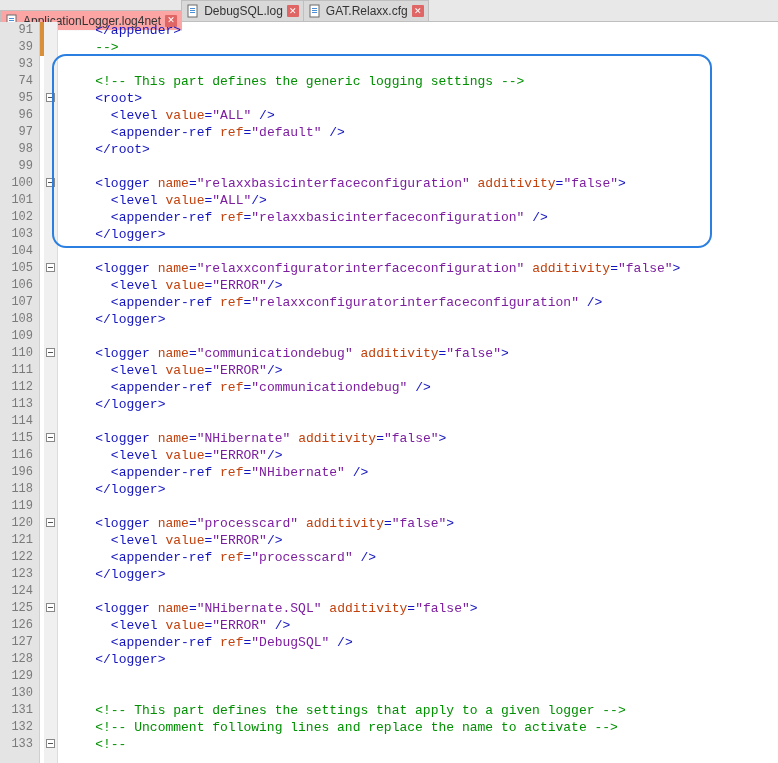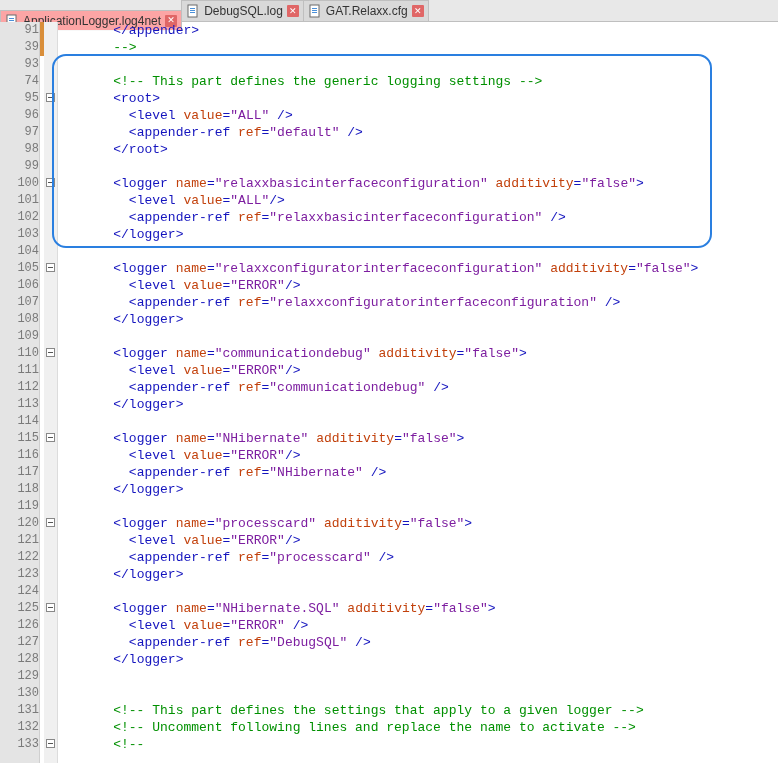--- a/index.html
+++ b/index.html
@@ -57,20 +57,21 @@
   .editor {
     display: flex;
     height: calc(763px - 22px);
     position: relative;
   }
   .gutter {
     width: 40px;
     background: #e4e4e4;
     color: #7a7a7a;
     text-align: right;
+    padding-right: 6px;
     line-height: 17px;
     font-size: 12px;
     border-right: 1px solid #cfcfcf;
     flex-shrink: 0;
   }
   .foldcol {
     width: 14px;
     background: #f0f0f0;
     border-right: 1px solid #dcdcdc;
     line-height: 17px;
@@ -100,21 +101,20 @@
   }
   .changestrip div { height:17px; }
   .mod { background:#d98e3a; }
   .code {
     flex: 1 1 auto;
     padding-left: 6px;
     line-height: 17px;
     white-space: pre;
     color: #000;
     position: relative;
-    margin-left: 18px;
   }
   .ln { height: 17px; }
   .g { display:block; height:17px; }
   .t-el   { color:#1414be; }       
   .t-attr { color:#c2410c; }       
   .t-str  { color:#7d1ea0; }       
   .t-cmt  { color:#009000; }       
   .t-pun  { color:#1414be; }       
   .highlight-box {
     position: absolute;
@@ -190,21 +190,21 @@
       <div class="g">107</div>
       <div class="g">108</div>
       <div class="g">109</div>
       <div class="g">110</div>
       <div class="g">111</div>
       <div class="g">112</div>
       <div class="g">113</div>
       <div class="g">114</div>
       <div class="g">115</div>
       <div class="g">116</div>
-      <div class="g">117</div>
+      <div class="g">196</div>
       <div class="g">118</div>
       <div class="g">119</div>
       <div class="g">120</div>
       <div class="g">121</div>
       <div class="g">122</div>
       <div class="g">123</div>
       <div class="g">124</div>
       <div class="g">125</div>
       <div class="g">126</div>
       <div class="g">127</div>

